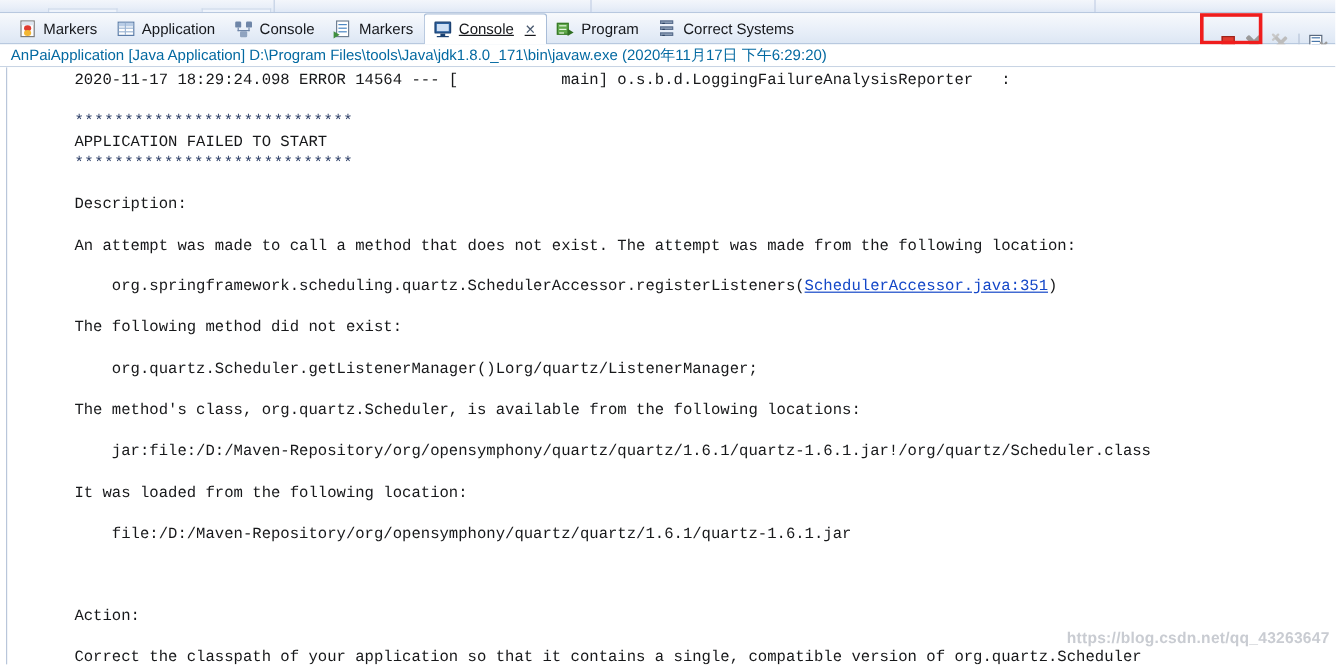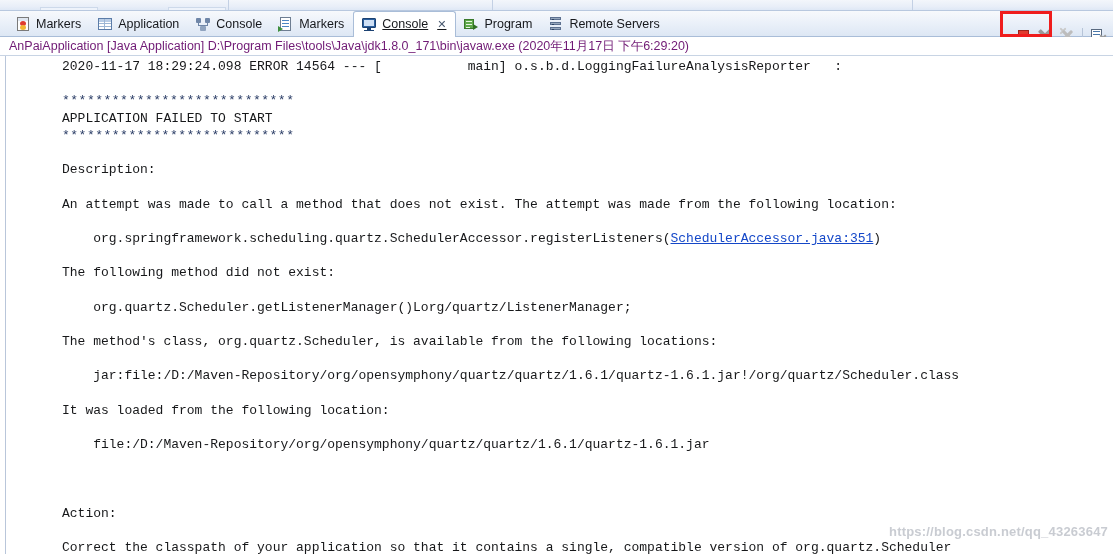--- a/index.html
+++ b/index.html
@@ -180,21 +180,21 @@
   }
 
   
   .proc-line {
     position: absolute; left: 0; top: 37px; width: 1113px; height: 19px;
     background: #ffffff;
     border-bottom: 1px solid #c8d4e4;
     display: flex; align-items: center;
   }
   .proc-line .txt {
-    font-size: 12.5px; color: #701a75; padding-left: 9px; white-space: nowrap;
+    font-size: 12.5px; color: #0369a1; padding-left: 9px; white-space: nowrap;
     font-family: "Liberation Sans", sans-serif;
   }
 
   
   .console {
     position: absolute; left: 0; top: 56px; width: 1113px; height: 498px;
     background: #ffffff;
     overflow: hidden;
   }
   .console .left-rule {
@@ -311,21 +311,21 @@
 
       <div class="tab">
         <span class="ic ic-remote">
           <span class="s a"></span>
             <span class="s b"></span>
             <span class="s c"></span>
           <span class="d a"></span>
             <span class="d b"></span>
             <span class="d c"></span>
         </span>
-        <span class="lbl">Remote Servers</span>
+        <span class="lbl">Correct Systems</span>
       </div>
 
     </div>
 
     <div class="view-toolbar">
       <div class="tbtn">
         <span class="icn-terminate"></span>
       </div>
       <div class="tbtn">
         <span class="icn-x"></span>

